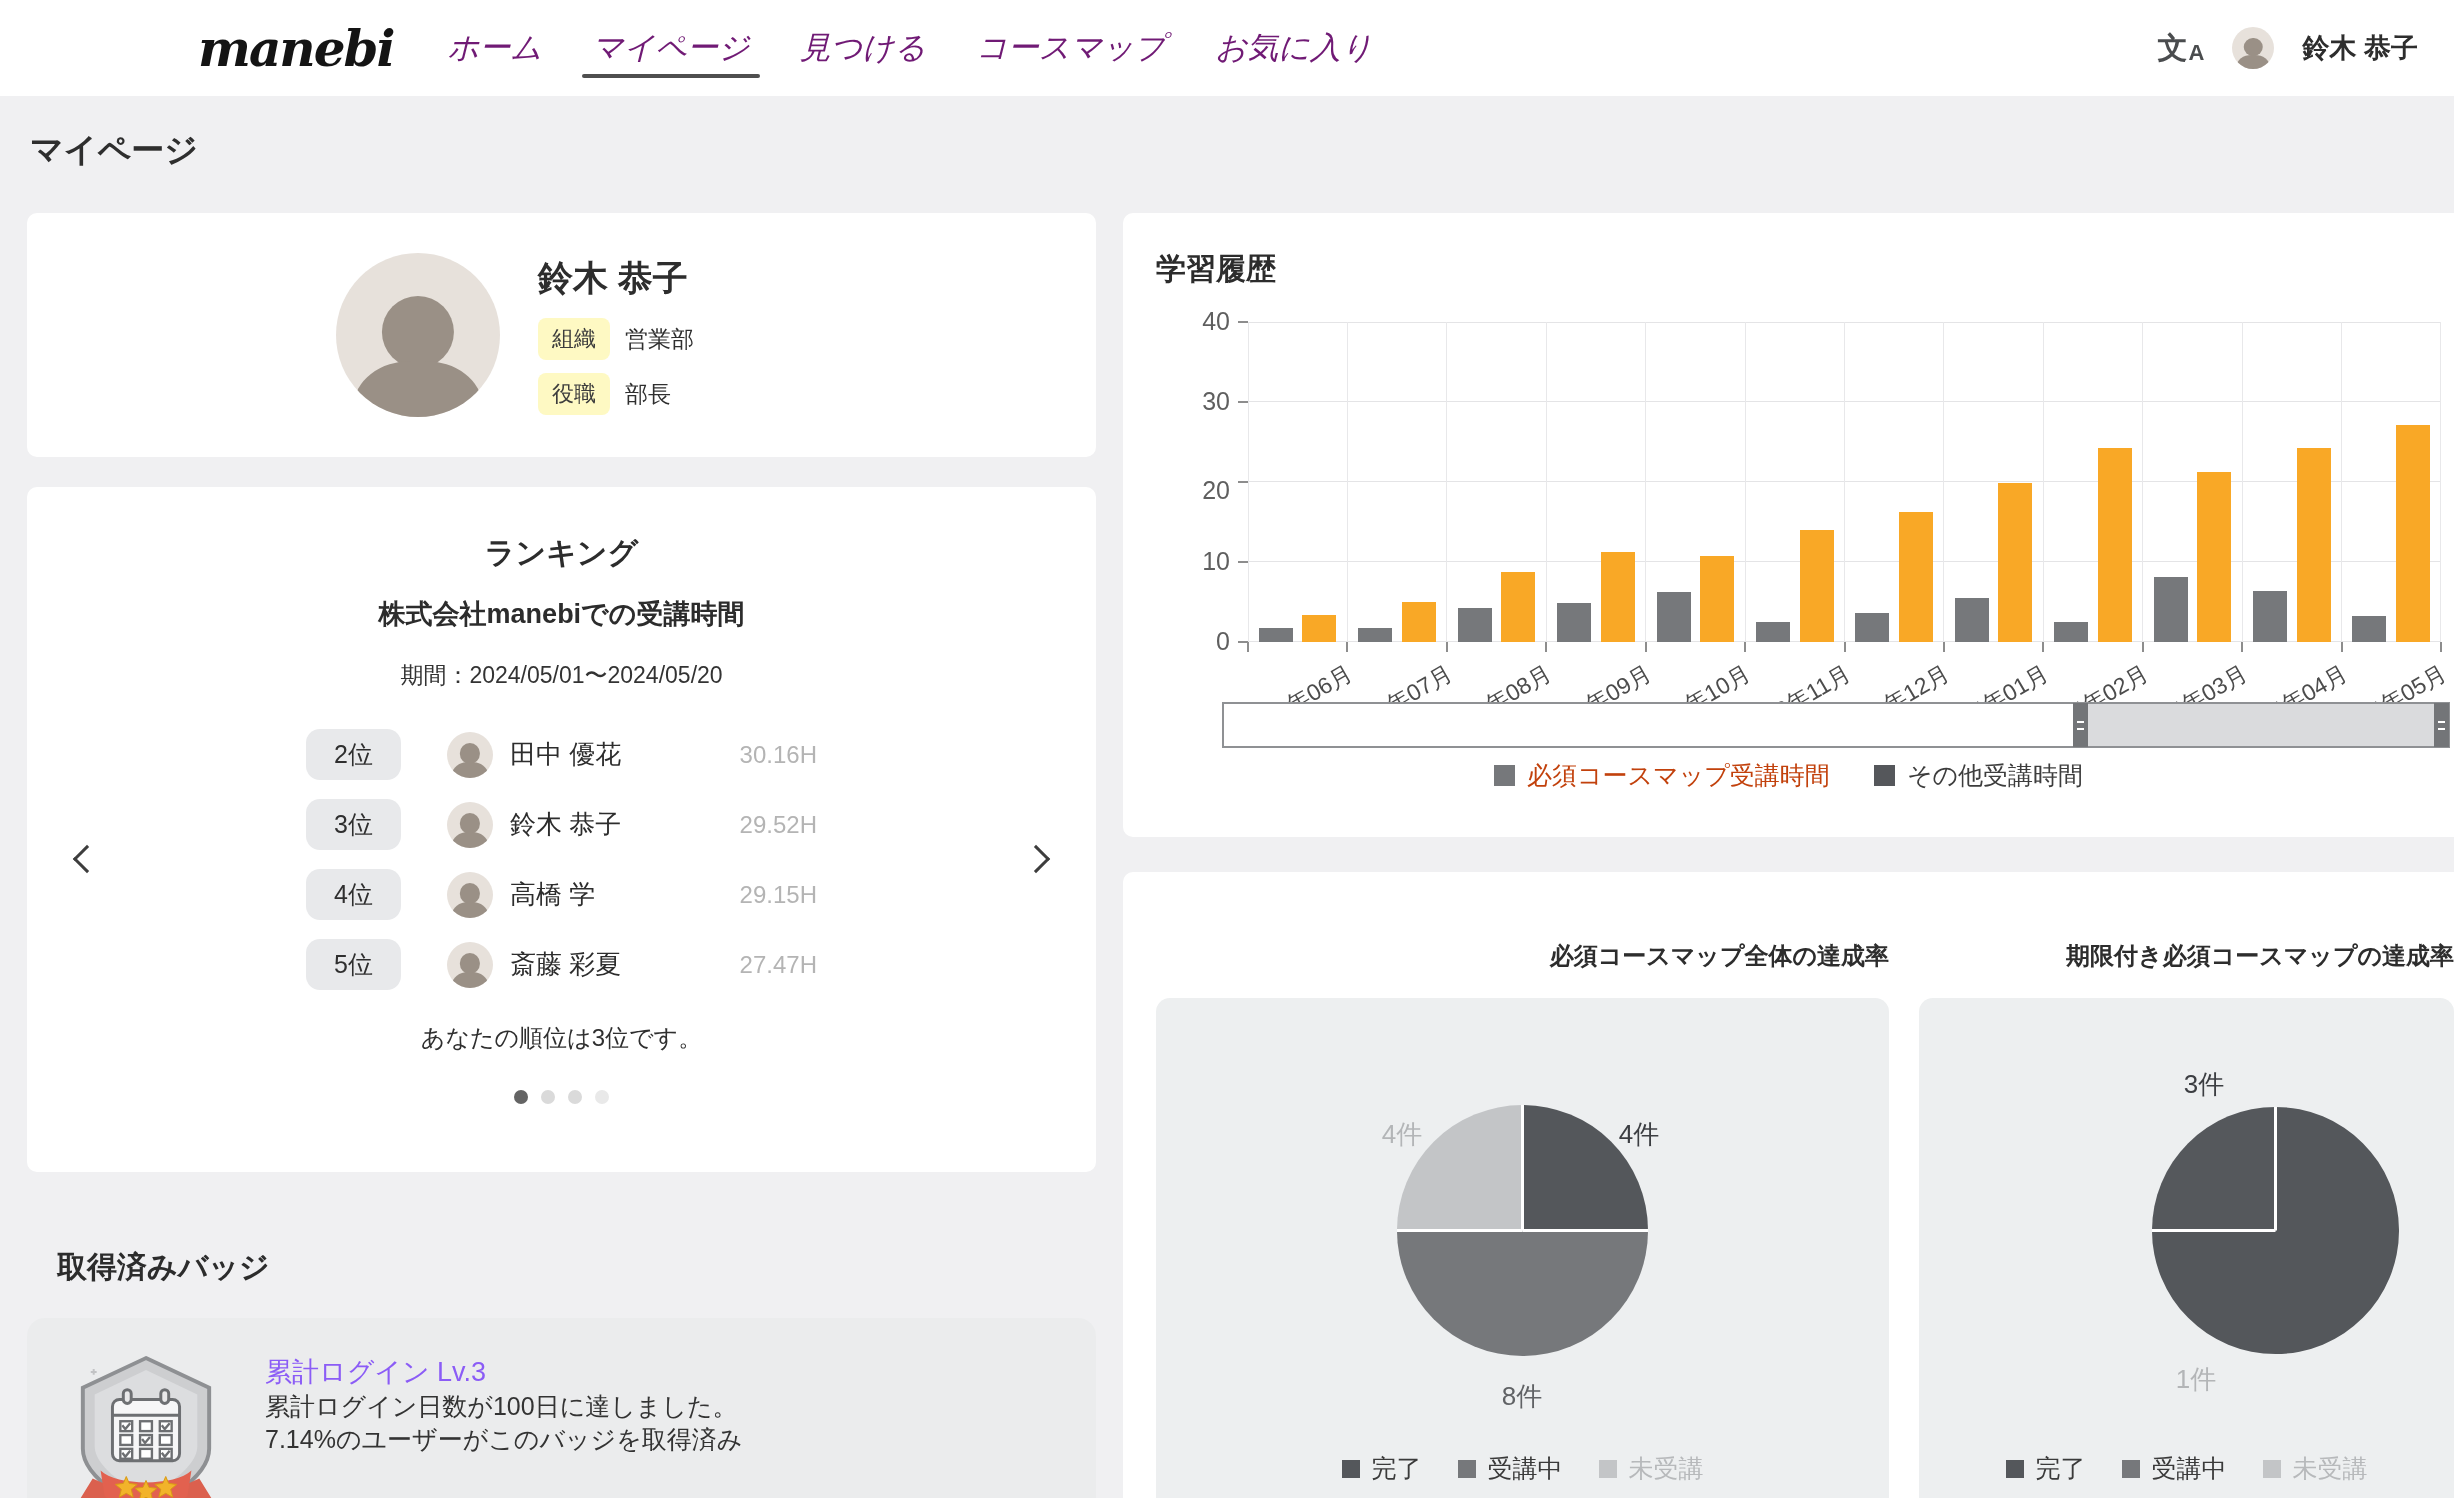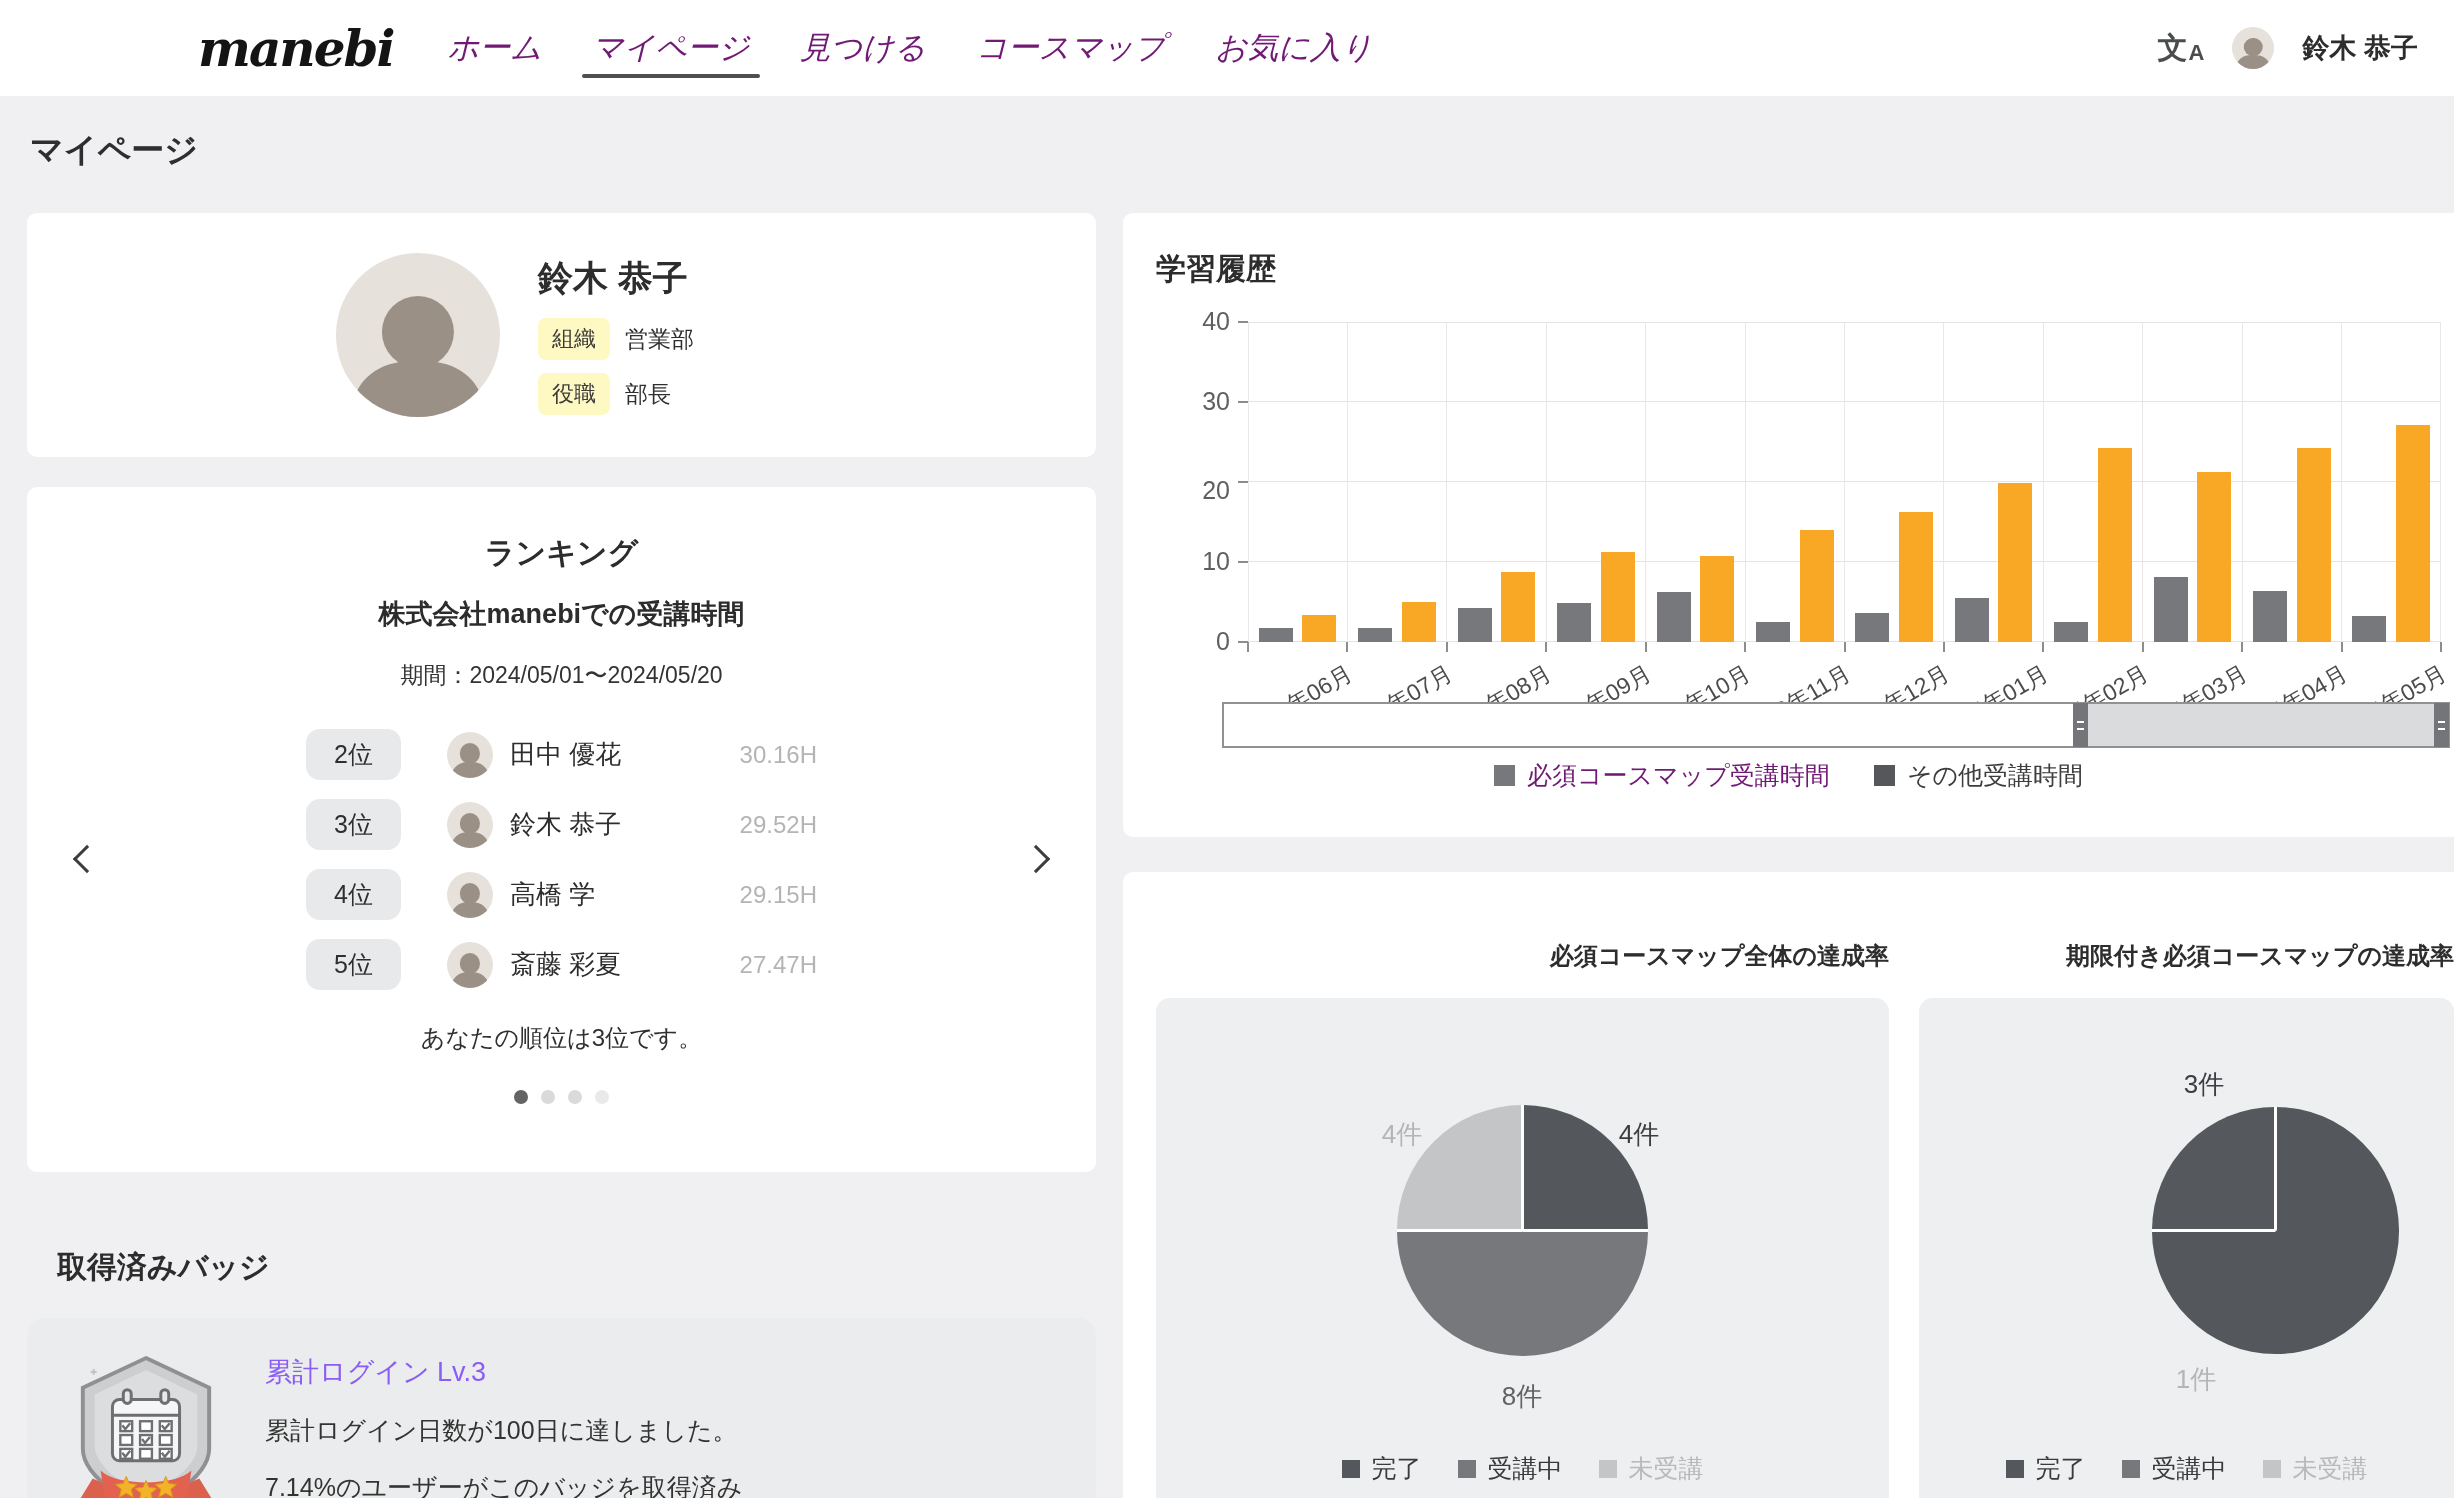--- a/index.html
+++ b/index.html
@@ -55,21 +55,21 @@
   .dot:last-child { background:#e9e9e9; }
   .car-arrow { position:absolute; top:352px; width:44px; height:44px; cursor:pointer; }
   .car-arrow span { position:absolute; top:10px; left:12px; width:20px; height:20px; border-left:3px solid #3d3d3d; border-bottom:3px solid #3d3d3d; }
   .car-arrow.prev { left:38px; } .car-arrow.prev span { transform:rotate(45deg); }
   .car-arrow.next { right:38px; } .car-arrow.next span { transform:rotate(-135deg); }
 
   
   .badge-heading { font-size:30px; font-weight:bold; color:#2c2c2c; margin:75px 0 0 30px; }
   .badge-card { margin-top:30px; background:#ebeced; border-radius:18px; padding:36px 44px; display:flex; gap:44px; align-items:flex-start; height:238px; }
   .badge-title { font-size:27px; color:#8b5cf6; }
-  .badge-desc, .badge-stat { font-size:25px; color:#333; margin-top:24px; }
+  .badge-desc, .badge-stat { font-size:25px; color:#333; }
 
   
   .chart-card { border-radius:10px 0 0 10px; height:624px; position:relative; }
   .chart-title { position:absolute; left:33px; top:36px; font-size:30px; font-weight:bold; color:#2c2c2c; }
   .plot { position:absolute; left:125px; top:109px; width:1193px; height:320px; }
   .gridline-h { position:absolute; left:0; right:0; height:1px; background:#e4e4e6; }
   .gridline-v { position:absolute; top:0; bottom:0; width:1px; background:#e8e8ea; }
   .ytick { position:absolute; width:10px; height:2px; background:#8d8d8d; left:-10px; }
   .ylabel { position:absolute; width:69px; left:-87px; text-align:right; font-size:25px; color:#5f5f5f; }
   .xtick { position:absolute; width:2px; height:10px; background:#8d8d8d; }
@@ -325,21 +325,21 @@
             <i class="g2"></i>
           </div>
           <div class="dz-handle" style="right: -1px;">
             <i class="g1"></i>
             <i class="g2"></i>
           </div>
         </div>
       <div class="chart-legend" id="bar-legend">
           <div class="legend-item">
             <span class="legend-swatch" style="background: rgb(118, 120, 123);"></span>
-            <span class="legend-label" style="color: #701a75;">必須コースマップ受講時間</span>
+            <span class="legend-label" style="color: #c2410c;">必須コースマップ受講時間</span>
           </div>
           <div class="legend-item">
             <span class="legend-swatch" style="background: rgb(85, 87, 91);"></span>
             <span class="legend-label" style="color: rgb(61, 61, 61);">その他受講時間</span>
           </div>
         </div>
     </div>
 
     <div class="card map-card">
       <div class="map-row">

